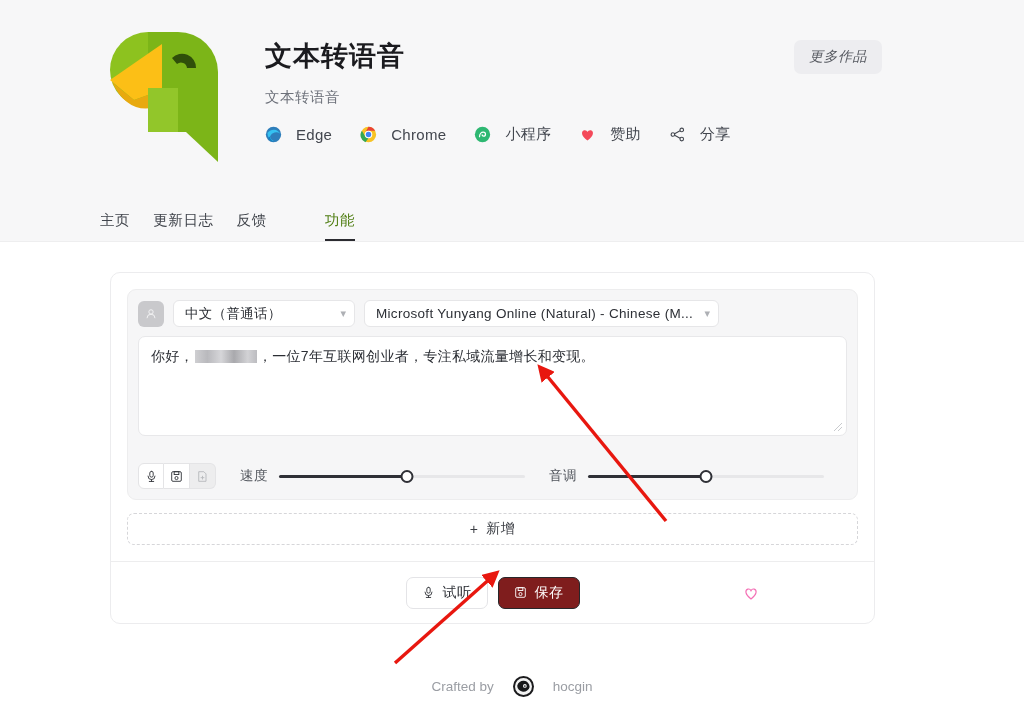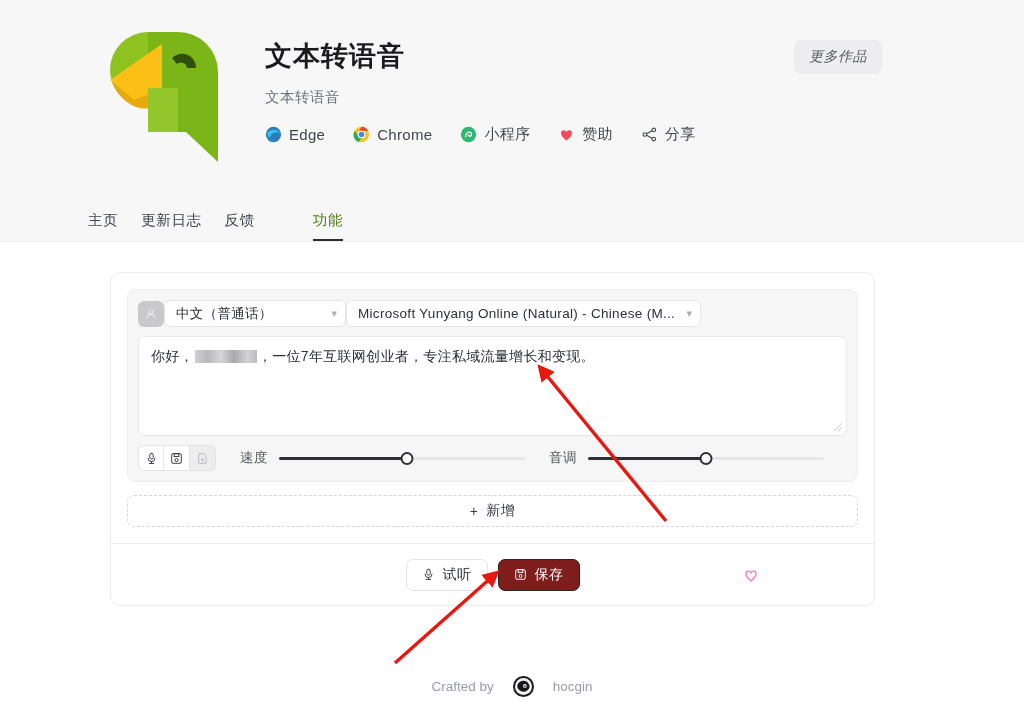--- a/index.html
+++ b/index.html
@@ -43,21 +43,21 @@
     color: #6c7079;
     letter-spacing: .5px;
   }
   .links {
     margin-top: 18px;
     display: flex;
     align-items: center;
     gap: 28px;
   }
   .link {
-    display: flex; align-items: center; gap: 7px;
+    display: flex; align-items: center; gap: 14px;
     font-size: 15px; color: #42464e;
     cursor: pointer;
     letter-spacing: .3px;
   }
   .link .ic { width: 17px; height: 17px; display: block; flex: none; }
 
   .more-works {
     position: absolute;
     right: 142px; top: 40px;
     background: #ededf0;
@@ -65,21 +65,21 @@
     font-size: 14px;
     padding: 8px 15px;
     border-radius: 7px;
     cursor: pointer;
     letter-spacing: .5px;
     font-style: italic;
   }
 
   .tabs {
     position: absolute;
-    left: 88px; bottom: 0;
+    left: 100px; bottom: 0;
     display: flex; gap: 23px;
     align-items: flex-end;
   }
   .tab {
     font-size: 14.5px;
     color: #41454c;
     padding-bottom: 9px;
     cursor: pointer;
     letter-spacing: .6px;
     border-bottom: 2px solid transparent;
@@ -96,21 +96,21 @@
     border-radius: 10px;
   }
   .card-body { padding: 16px 16px 0 16px; }
 
   .panel {
     background: #f6f6f7;
     border: 1px solid #ededee;
     border-radius: 9px;
     padding: 10px;
   }
-  .panel-top { display: flex; align-items: flex-end; }
+  .panel-top { display: flex; align-items: flex-end; gap: 9px; }
   .avatar-btn {
     width: 26px; height: 26px;
     background: #c9c9cc;
     border-radius: 6px;
     display: flex; align-items: center; justify-content: center;
     cursor: pointer; flex: none;
   }
   .select {
     height: 27px;
     background: #fff;
@@ -150,21 +150,21 @@
     vertical-align: -2px;
     margin: 0 1px;
     filter: blur(0.7px);
   }
   .resizer {
     position: absolute; right: 3px; bottom: 3px;
     width: 10px; height: 10px; opacity: .45;
   }
 
   .panel-bottom {
-    margin-top: 9px;
+    margin-top: 27px;
     display: flex; align-items: center;
   }
   .iconbar { display: flex; }
   .iconbtn {
     width: 26px; height: 26px;
     background: #fff;
     border: 1px solid #e4e4e6;
     display: flex; align-items: center; justify-content: center;
     cursor: pointer;
   }

